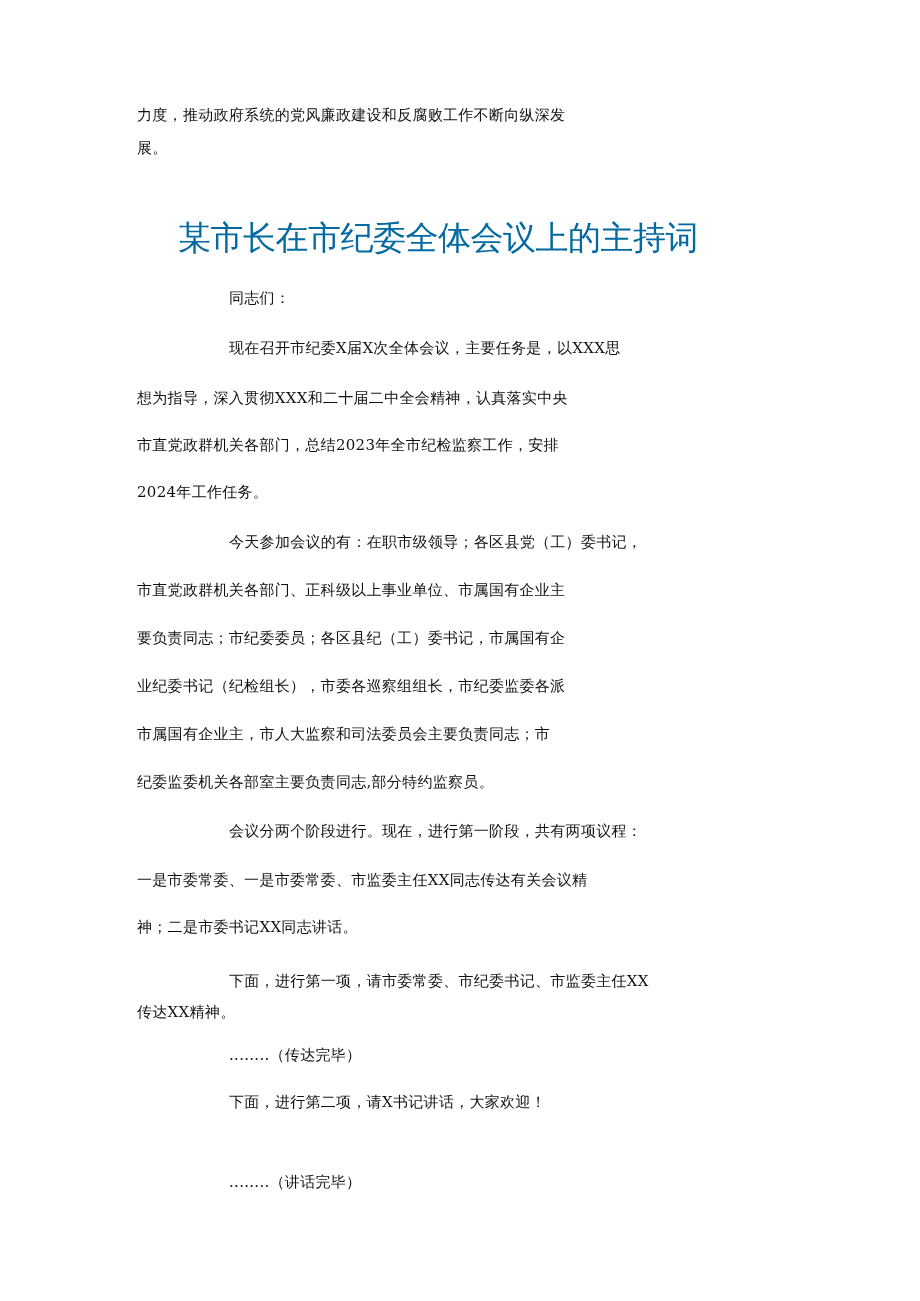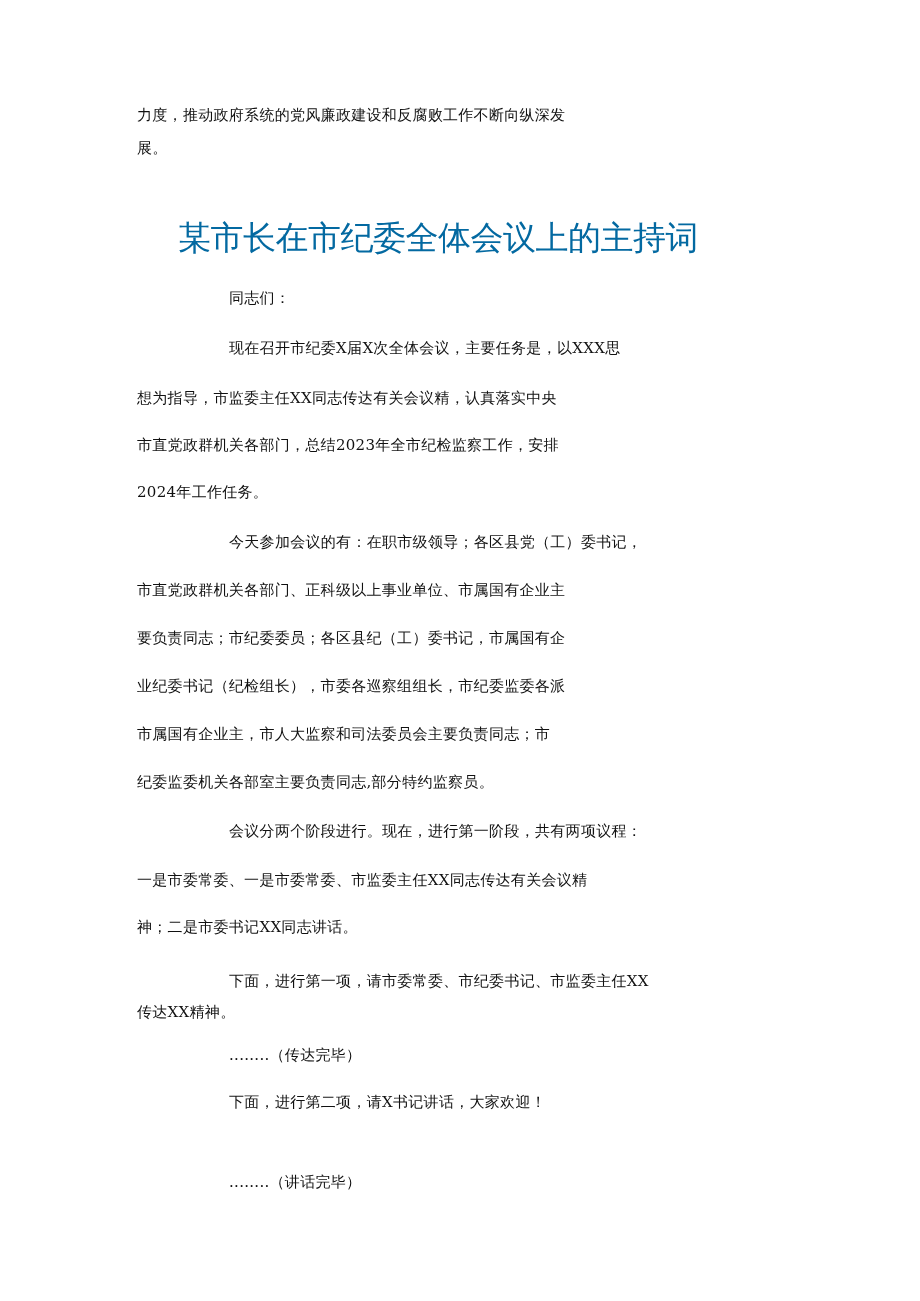--- a/index.html
+++ b/index.html
@@ -26,21 +26,21 @@
 <div>
   <div class="line" style="top:103px">力度，推动政府系统的党风廉政建设和反腐败工作不断向纵深发</div>
   <div class="line" style="top:136px">展。</div>
 
   <div class="title">某市长在市纪委全体会议上的主持词</div>
 
   <div class="line indent" style="top:286px">同志们：</div>
 
   <div>
     <div class="line indent" style="top:336px">现在召开市纪委X届X次全体会议，主要任务是，以XXX思</div>
-    <div class="line" style="top:386px">想为指导，市监委主任XX同志传达有关会议精，认真落实中央</div>
+    <div class="line" style="top:386px">想为指导，深入贯彻XXX和二十届二中全会精神，认真落实中央</div>
     <div class="line" style="top:433px">市直党政群机关各部门，总结2023年全市纪检监察工作，安排</div>
     <div class="line" style="top:480px">2024年工作任务。</div>
   </div>
 
   <div>
     <div class="line indent" style="top:530px">今天参加会议的有：在职市级领导；各区县党（工）委书记，</div>
     <div class="line" style="top:578px">市直党政群机关各部门、正科级以上事业单位、市属国有企业主</div>
     <div class="line" style="top:626px">要负责同志；市纪委委员；各区县纪（工）委书记，市属国有企</div>
     <div class="line" style="top:674px">业纪委书记（纪检组长），市委各巡察组组长，市纪委监委各派</div>
     <div class="line" style="top:722px">市属国有企业主，市人大监察和司法委员会主要负责同志；市</div>

